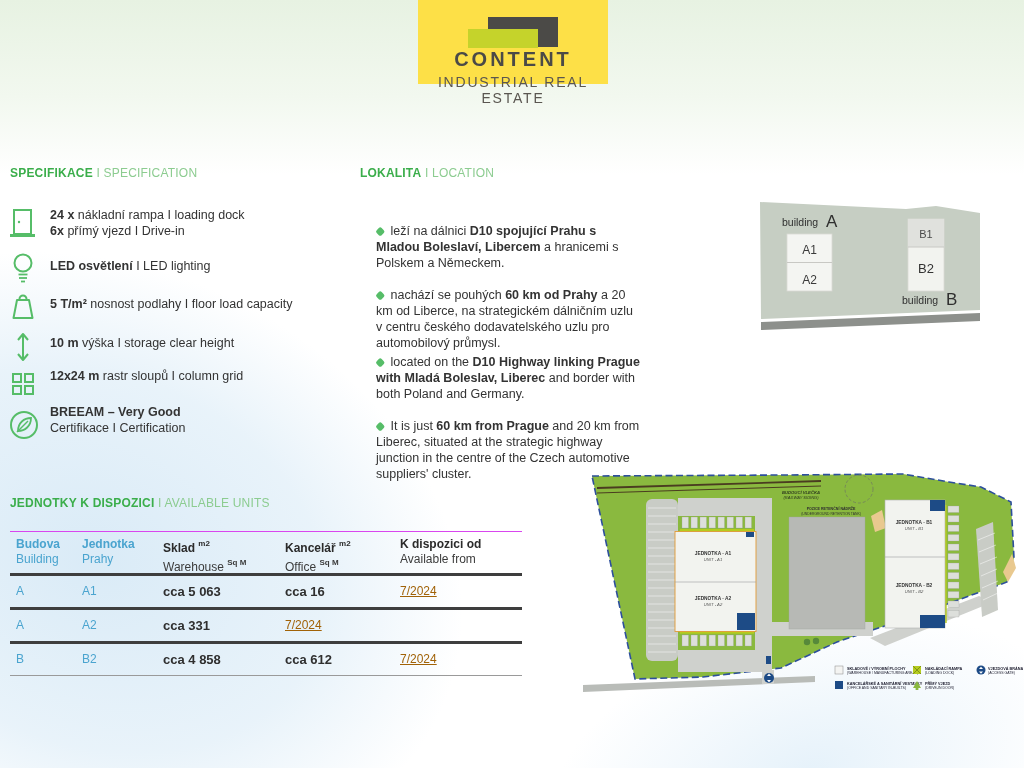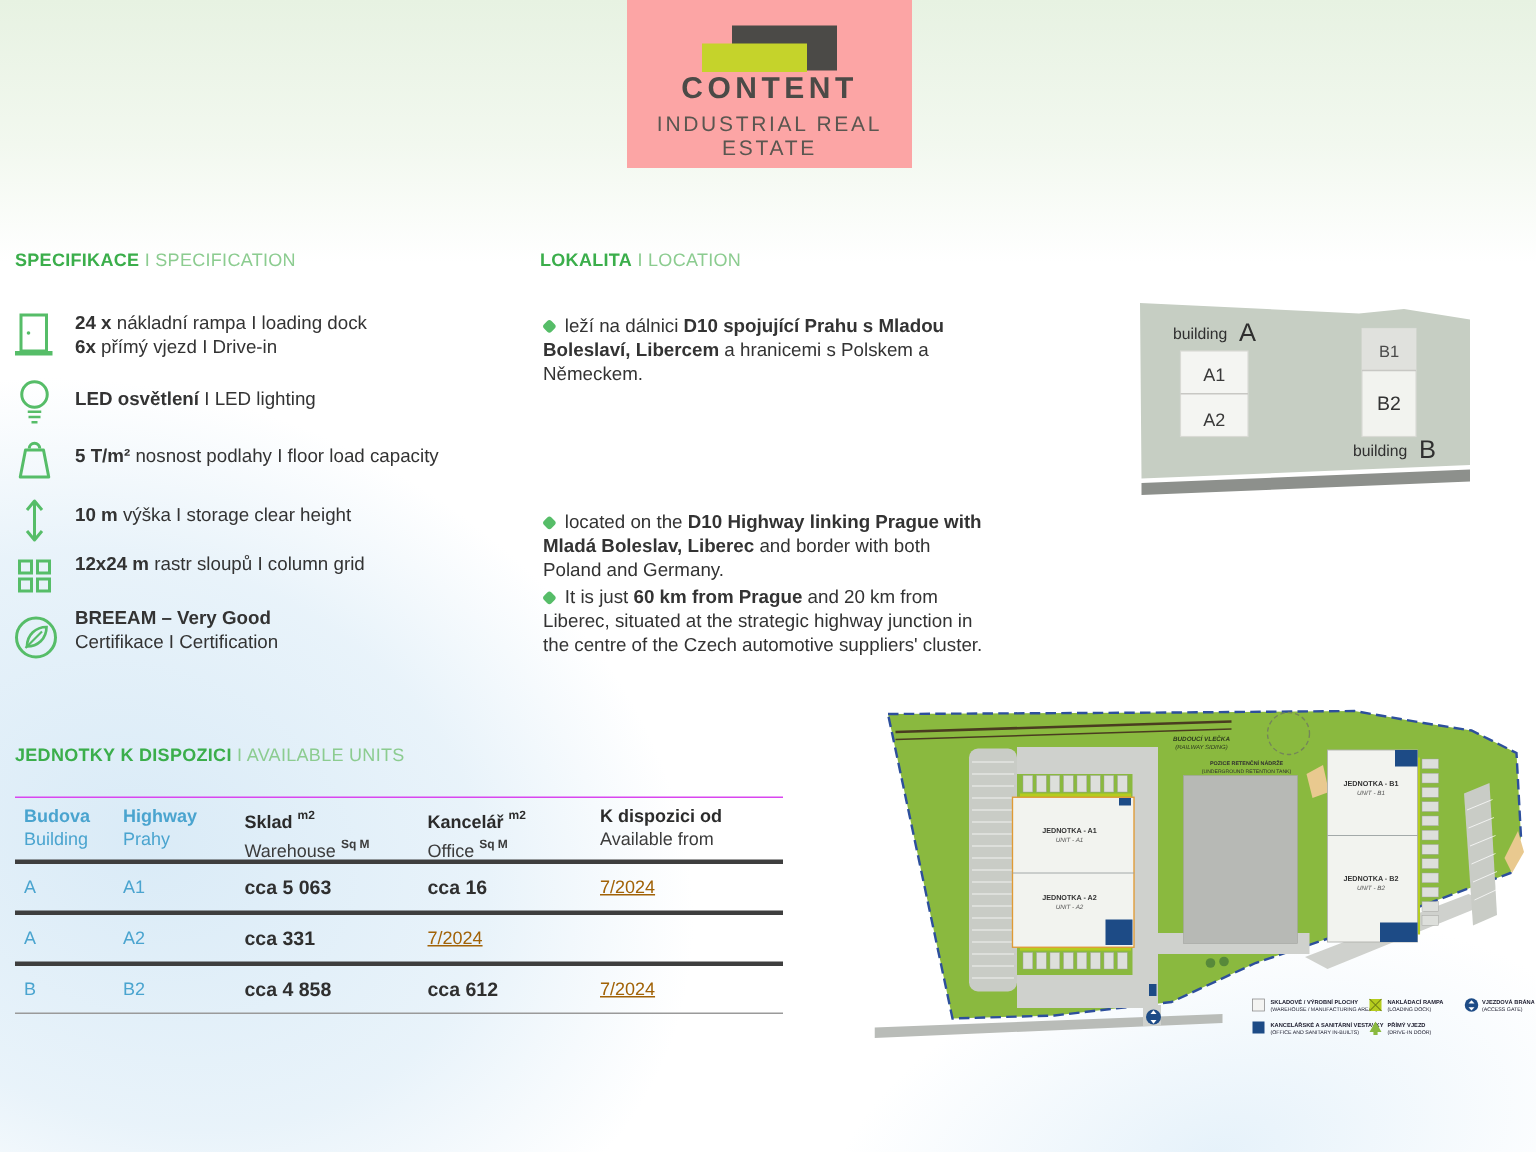--- a/index.html
+++ b/index.html
@@ -16,41 +16,41 @@
   .topband{position:absolute;left:0;top:0;width:1024px;height:175px;
     background:linear-gradient(180deg,#e7f2e2 0%,#f2f8ef 55%,#ffffff 100%);}
   .swoosh1{position:absolute;left:-430px;top:150px;width:1050px;height:820px;
     background:radial-gradient(ellipse closest-side,rgba(205,228,244,.75) 0%,rgba(214,233,246,.55) 45%,rgba(255,255,255,0) 72%);
     transform:rotate(22deg);}
   .swoosh2{position:absolute;left:430px;top:560px;width:760px;height:420px;
     background:radial-gradient(ellipse closest-side,rgba(213,233,247,.6) 0%,rgba(255,255,255,0) 70%);
     transform:rotate(-14deg);}
 
   
-  .logo-card{position:absolute;left:418px;top:0;width:190px;height:112px;background:#fca5a5;}
+  .logo-card{position:absolute;left:418px;top:0;width:190px;height:84px;background:#fde047;}
   .logo-mark-dark{position:absolute;left:70px;top:17px;width:70px;height:30px;background:#4b4a47;}
   .logo-mark-lime{position:absolute;left:50px;top:29px;width:70px;height:19px;background:#c5d32b;}
   .logo-title{position:absolute;left:0;top:48px;width:190px;text-align:center;
     font-size:20px;font-weight:bold;letter-spacing:3px;color:#4b4a47;}
   .logo-subtitle{position:absolute;left:0;top:74px;width:190px;text-align:center;
     font-size:14px;letter-spacing:1.8px;color:#5a5650;}
 
   
   .heading{position:absolute;font-size:12px;letter-spacing:.2px;white-space:nowrap;}
   .h-cs{color:#3bae4b;font-weight:bold;}
   .h-sep,.h-en{color:#8ccc90;font-weight:normal;}
 
   
   .spec-item{position:absolute;left:50px;font-size:12.5px;line-height:16px;color:#333;}
   .spec-icon{position:absolute;left:8px;width:30px;height:34px;}
   .spec-icon svg{display:block;}
 
   
   .loc-block{position:absolute;left:360px;width:298px;font-size:12.5px;line-height:16px;color:#333;}
-  .loc-block p{margin:2px;}
+  .loc-block p{margin:16px;}
   .diamond{display:inline-block;width:6.5px;height:6.5px;background:#56bd68;border-radius:2px;
     transform:rotate(45deg);margin:0 7px 1px 1px;}
 
   
   .units-table{position:absolute;left:10px;top:531px;width:512px;border-top:1px solid #d946ef;font-size:12px;}
   .trow,.thead{display:grid;grid-template-columns:72px 81px 122px 115px 122px;}
   .thead{height:44px;border-bottom:3px solid #3e3e3e;padding-top:5px;box-sizing:border-box;}
   .th{line-height:15px;}
   .th .cs{font-weight:bold;}
   .th.blue{color:#4aa4cf;}
@@ -161,20 +161,21 @@
   </div>
 
   <div class="heading" style="left:360px;top:166px;">
     <span class="h-cs">LOKALITA</span>
     <span class="h-sep">I</span>
     <span class="h-en">LOCATION</span>
   </div>
 
   <div class="loc-block" style="top:207px;">
     <p><span class="diamond"></span><span><span>leží na dálnici </span><span class="b">D10 spojující Prahu s Mladou Boleslaví, Libercem</span><span> a hranicemi s Polskem a Německem.</span></span></p>
+    <p><span class="diamond"></span><span><span>nachází se pouhých </span><span class="b">60 km od Prahy</span><span> a 20 km od Liberce, na strategickém dálničním uzlu v centru českého dodavatelského uzlu pro automobilový průmysl.</span></span></p>
   </div>
   <div class="loc-block" style="top:338px;">
     <p><span class="diamond"></span><span><span>located on the </span><span class="b">D10 Highway linking Prague with Mladá Boleslav, Liberec</span><span> and border with both Poland and Germany.</span></span></p>
     <p><span class="diamond"></span><span><span>It is just </span><span class="b">60 km from Prague</span><span> and 20 km from Liberec, situated at the strategic highway junction in the centre of the Czech automotive suppliers' cluster.</span></span></p>
   </div>
 
   <svg id="bldg-diagram" width="270" height="145" viewBox="0 0 270 145">
     <polygon points="10,7 156,14 186,11 230,18 230,115 11,124" fill="#c6cec3"></polygon>
     <polygon points="11,127 230,118 230,126 11,135" fill="#8d908c"></polygon>
     <g>
@@ -202,21 +203,21 @@
     <span class="h-en">AVAILABLE UNITS</span>
   </div>
 
   <div class="units-table">
     <div class="thead">
       <div class="th blue pad">
         <div class="cs">Budova</div>
         <div class="en">Building</div>
       </div>
       <div class="th blue">
-        <div class="cs">Highway</div>
+        <div class="cs">Jednotka</div>
         <div class="en">Prahy</div>
       </div>
       <div class="th">
         <div class="cs"><span>Sklad</span> <sup class="u">m2</sup></div>
         <div class="en"><span>Warehouse</span> <sup class="u">Sq M</sup></div>
       </div>
       <div class="th">
         <div class="cs"><span>Kancelář</span> <sup class="u">m2</sup></div>
         <div class="en"><span>Office</span> <sup class="u">Sq M</sup></div>
       </div>

